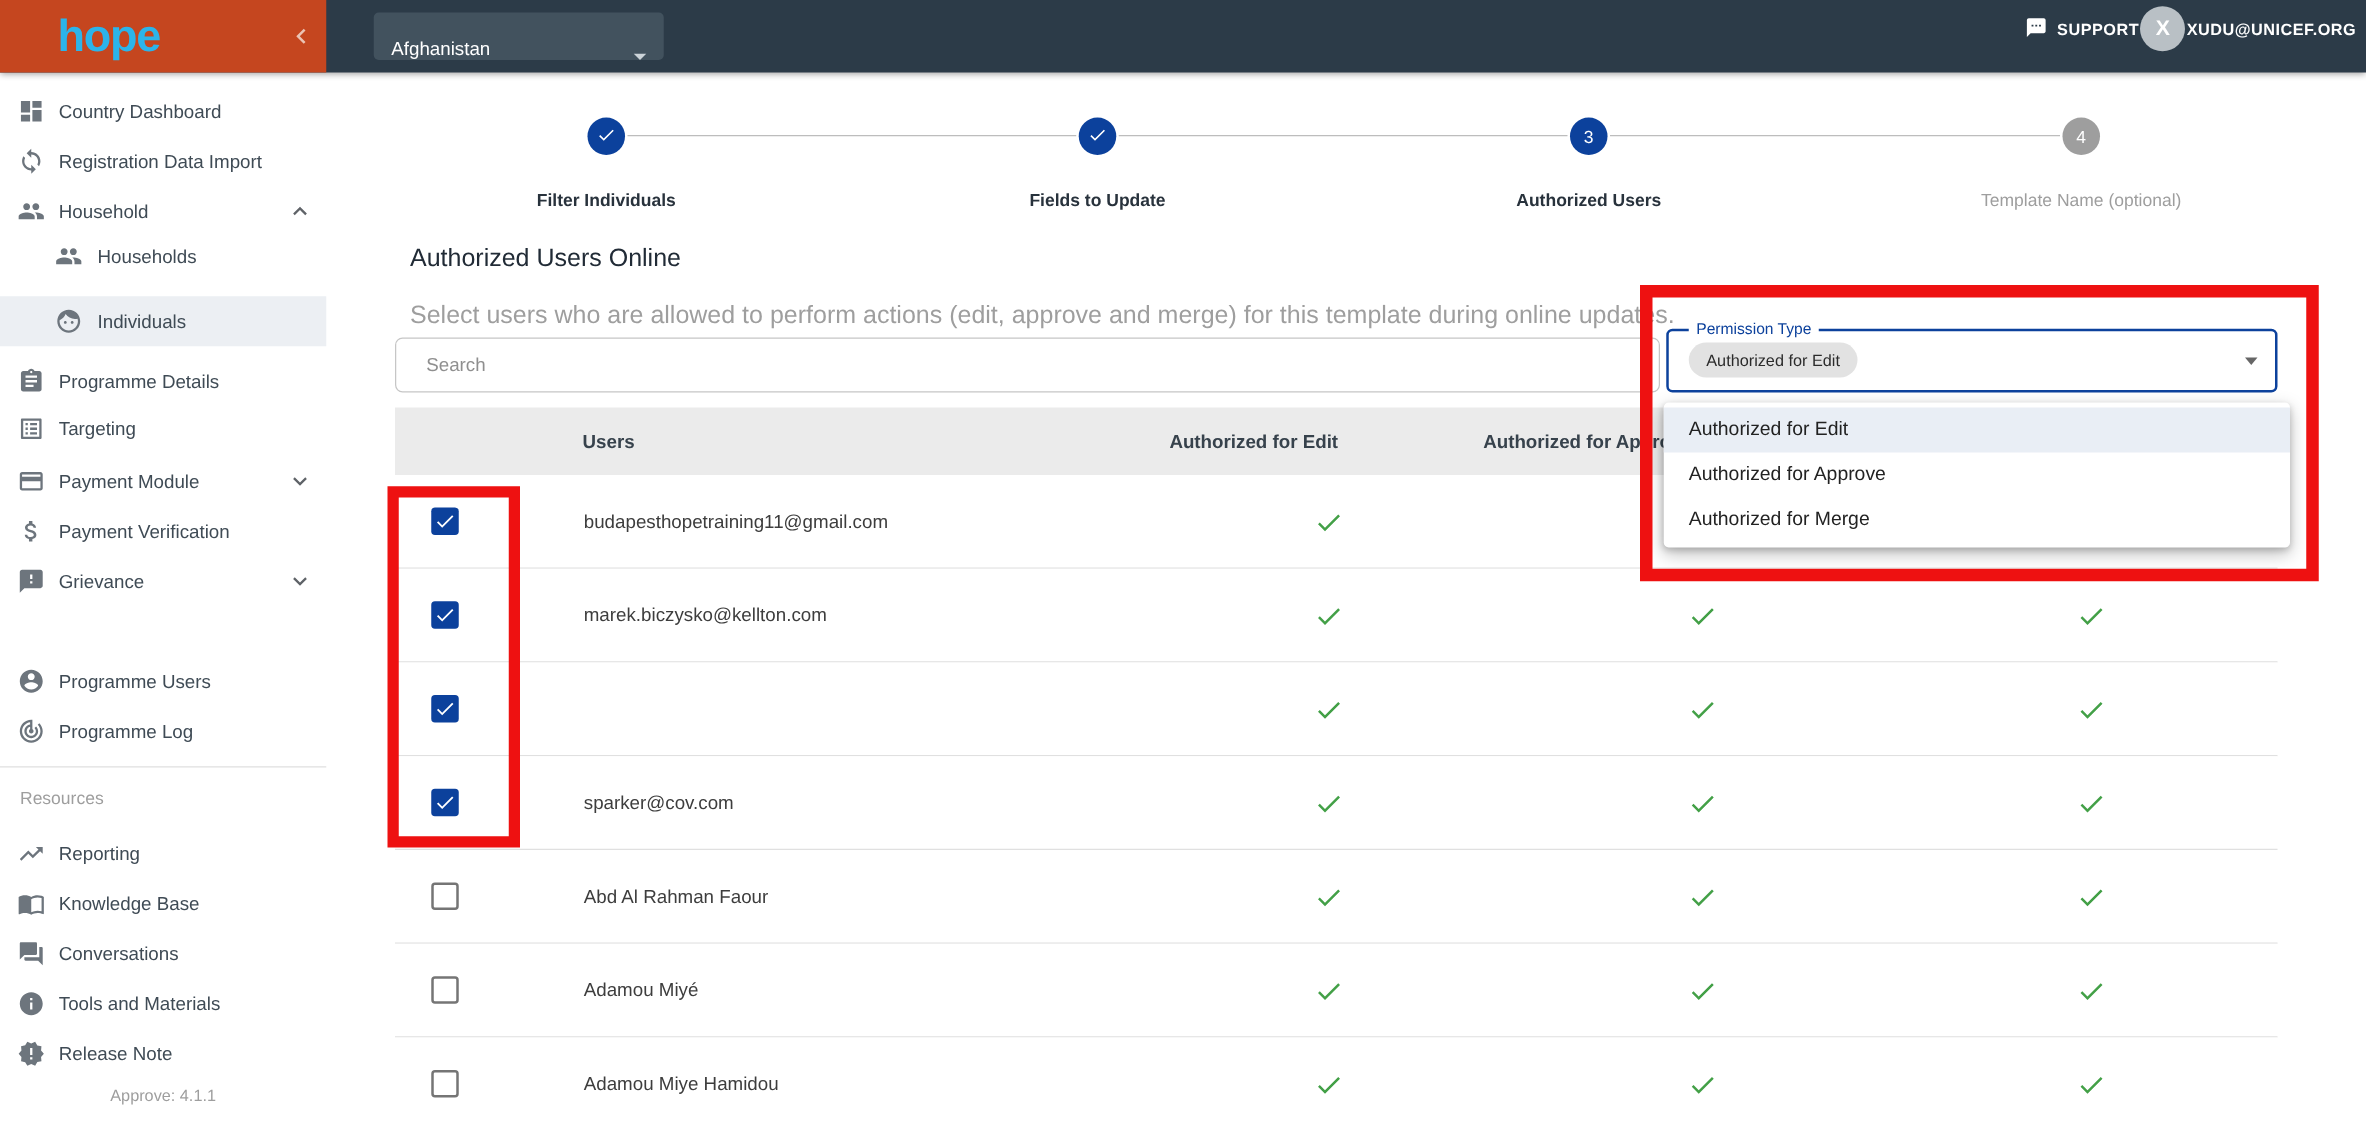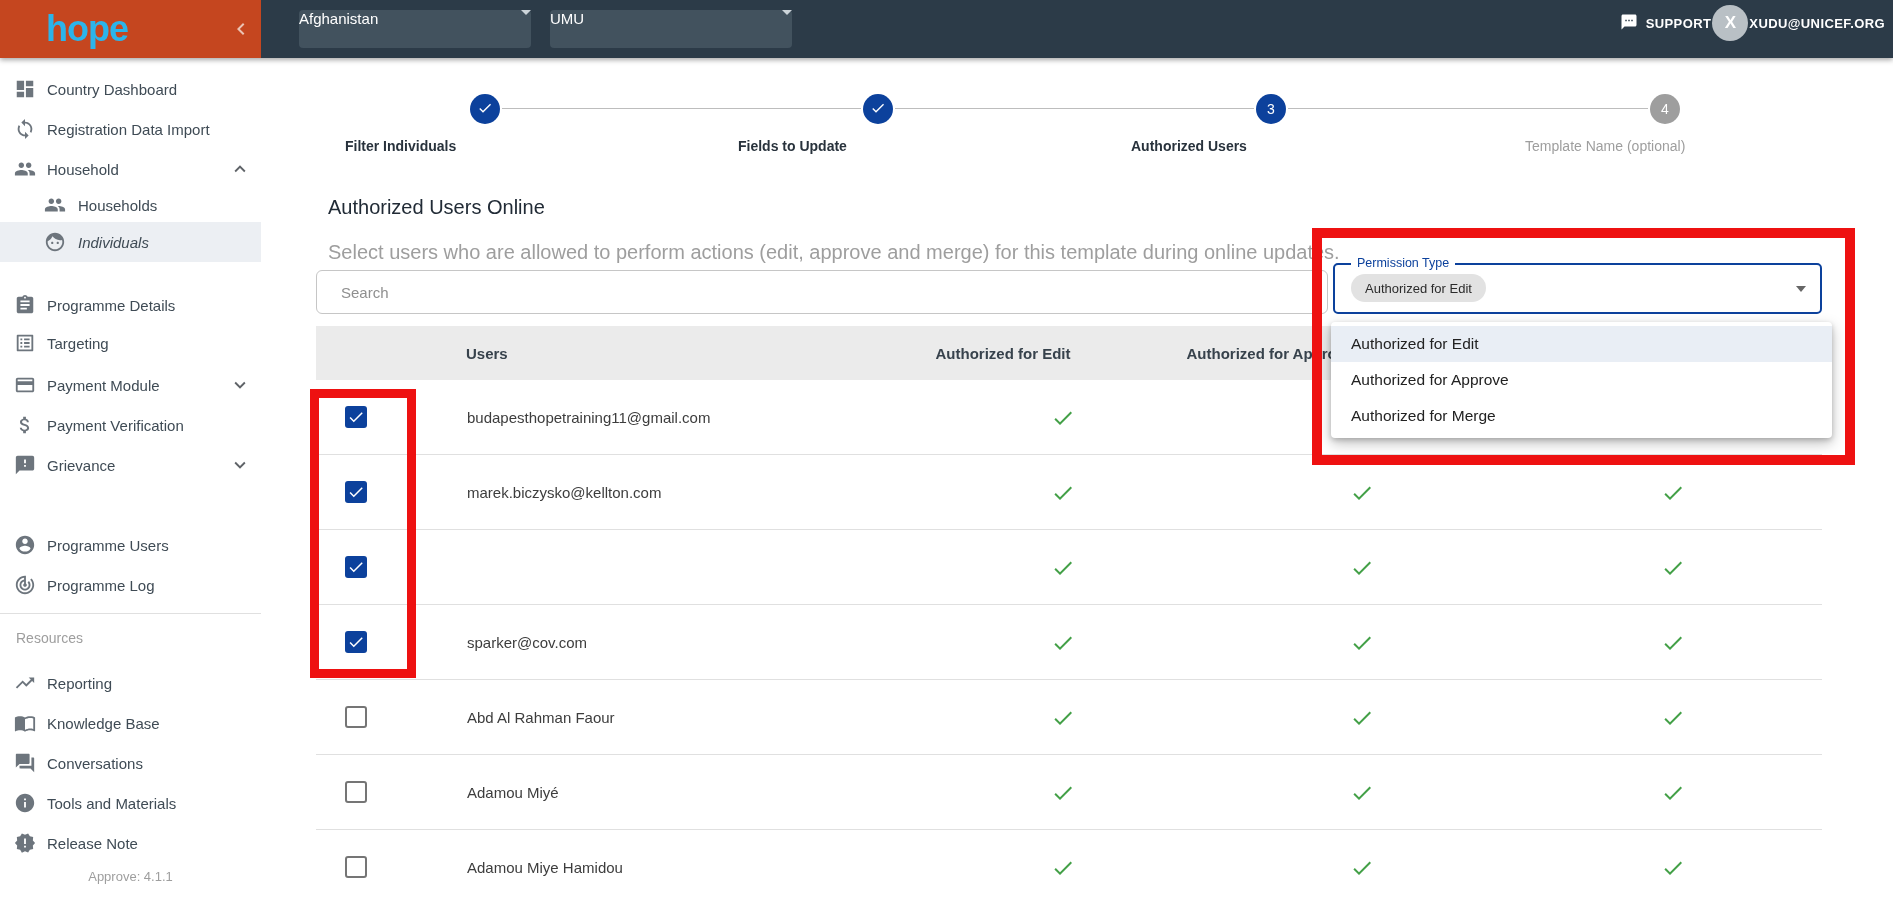--- a/index.html
+++ b/index.html
@@ -9,22 +9,22 @@
   
   .topbar { position:absolute; left:0; top:0; width:1893px; height:58px;
             background:var(--c-topbar,#2c3b48); z-index:40;
             box-shadow:0 2px 5px rgba(0,0,0,.35); }
   .logo-block { position:absolute; left:0; top:0; width:261px; height:58px;
                 background:var(--c-logo,#c5461f); display:flex; align-items:center; }
   .logo-text { font-size:36px; font-weight:700; color:var(--c-logo-text,#2cb4ea);
                margin-left:46px; letter-spacing:-1px; line-height:1; }
   .collapse { position:absolute; right:8px; top:17px; width:24px; height:24px; opacity:.85; cursor:pointer; }
   .tb-select { position:absolute; top:10px; height:38px; background:#42525e; border-radius:4px;
-               display:flex; align-items:flex-start; justify-content:space-between;
-               padding:0 0; color:#fff; font-size:15px; cursor:pointer; }
+               display:flex; align-items:flex-end; justify-content:space-between;
+               padding:0 14px; color:#fff; font-size:15px; cursor:pointer; }
   #ba-select { left:299px; width:232px; }
   #prog-select { left:550px; width:242px; }
   .tb-caret { width:0; height:0; border-left:5px solid transparent; border-right:5px solid transparent;
               border-top:5px solid #ccd4d9; margin-left:12px; }
   .tb-right { position:absolute; right:8px; top:0; height:46px; display:flex; align-items:center;
               gap:1px; color:#fff; }
   .support { display:flex; align-items:center; gap:8px; font-size:13px; font-weight:700;
              letter-spacing:.4px; cursor:pointer; }
   .avatar { width:36px; height:36px; border-radius:50%; background:#b9c0c5; color:#fff;
             font-weight:700; font-size:17px; display:flex; align-items:center; justify-content:center; cursor:pointer; }
@@ -46,21 +46,21 @@
 
   
   .layer { position:absolute; inset:0; }
 
   .step-line { position:absolute; top:108px; height:1px; background:#bdbdbd; }
   .step-circle { position:absolute; top:94px; width:30px; height:30px; border-radius:50%;
                  display:flex; align-items:center; justify-content:center; color:#fff;
                  font-size:14px; font-weight:500; cursor:pointer; }
   .step-circle.done, .step-circle.active { background:var(--c-primary,#0c419c); }
   .step-circle.pending { background:#9e9e9e; }
-  .step-label { position:absolute; top:138px; width:280px; font-size:14px;
+  .step-label { position:absolute; top:152px; width:280px; text-align:center; font-size:14px;
                 font-weight:600; color:#28323c; }
   .step-label.pending { color:#9e9e9e; font-weight:400; }
 
   .page-title { position:absolute; left:328px; top:196px; font-size:20px; font-weight:500; color:#212b36; }
   .page-subtitle { position:absolute; left:328px; top:241px; font-size:20px; color:#9e9e9e; }
 
   .search-input { position:absolute; left:316px; top:270px; width:1012px; height:44px;
                   border:1px solid #c6c6c6; border-radius:6px; padding:0 24px; font-size:15px;
                   color:#333; font-family:inherit; outline:none; background:#fff; }
   .search-input::placeholder { color:#8f8f8f; }
@@ -112,24 +112,20 @@
     <div class="logo-block">
       <span class="logo-text">hope</span>
       <span class="collapse" id="collapse-icon"><svg viewBox="0 0 24 24" width="24" height="24" fill="#f2d9cf">
             <path d="M15.41 7.41L14 6l-6 6 6 6 1.41-1.41L10.83 12z"></path>
           </svg></span>
     </div>
     <div class="tb-select" id="ba-select">
       <span>Afghanistan</span>
       <span class="tb-caret"></span>
     </div>
-    <div class="tb-select" id="prog-select">
-      <span>UMU</span>
-      <span class="tb-caret"></span>
-    </div>
     <div class="tb-right">
       <span class="support">
         <span id="chat-icon"><svg viewBox="0 0 24 24" width="18" height="18" fill="#fff">
               <path d="M20 2H4c-1.1 0-1.99.9-1.99 2L2 22l4-4h14c1.1 0 2-.9 2-2V4c0-1.1-.9-2-2-2zM9 11H7V9h2v2zm4 0h-2V9h2v2zm4 0h-2V9h2v2z"></path>
             </svg></span>
         <span>SUPPORT</span>
       </span>
       <span class="avatar">X</span>
       <span class="email">XUDU@UNICEF.ORG</span>
     </div>
@@ -159,21 +155,21 @@
         <span class="si-chev"><svg viewBox="0 0 24 24" width="22" height="22" fill="#5f6368">
             <path d="M7.41 15.41L12 10.83l4.59 4.58L18 14l-6-6-6 6z"></path>
           </svg></span>
       </div>
       <div class="side-item sub" style="top: 127px;">
         <span class="si-icon"><svg viewBox="0 0 24 24" width="22" height="22" fill="#6d757d">
             <path d="M16 11c1.66 0 2.99-1.34 2.99-3S17.66 5 16 5c-1.66 0-3 1.34-3 3s1.34 3 3 3zm-8 0c1.66 0 2.99-1.34 2.99-3S9.66 5 8 5C6.34 5 5 6.34 5 8s1.34 3 3 3zm0 2c-2.33 0-7 1.17-7 3.5V19h14v-2.5c0-2.33-4.67-3.5-7-3.5zm8 0c-.29 0-.62.02-.97.05 1.16.84 1.97 1.97 1.97 3.45V19h6v-2.5c0-2.33-4.67-3.5-7-3.5z"></path>
           </svg></span>
         <span class="si-label">Households</span>
       </div>
-      <div class="side-item sub selected" style="top: 164px; font-style: italic;">
+      <div class="side-item sub selected" style="top: 179px;">
         <span class="si-icon"><svg viewBox="0 0 24 24" width="22" height="22" fill="#6d757d">
             <path d="M9 11.75c-.69 0-1.25.56-1.25 1.25s.56 1.25 1.25 1.25 1.25-.56 1.25-1.25-.56-1.25-1.25-1.25zm6 0c-.69 0-1.25.56-1.25 1.25s.56 1.25 1.25 1.25 1.25-.56 1.25-1.25-.56-1.25-1.25-1.25zM12 2C6.48 2 2 6.48 2 12s4.48 10 10 10 10-4.48 10-10S17.52 2 12 2zm0 18c-4.41 0-8-3.59-8-8 0-.29.02-.58.05-.86 2.36-1.05 4.23-2.98 5.21-5.37C11.07 8.33 14.05 10 17.42 10c.78 0 1.53-.09 2.25-.26.21.71.33 1.47.33 2.26 0 4.41-3.59 8-8 8z"></path>
           </svg></span>
         <span class="si-label">Individuals</span>
       </div>
       <div class="side-item" style="top: 227px;">
         <span class="si-icon"><svg viewBox="0 0 24 24" width="22" height="22" fill="#6d757d">
             <path d="M19 3h-4.18C14.4 1.84 13.3 1 12 1c-1.3 0-2.4.84-2.82 2H5c-1.1 0-2 .9-2 2v14c0 1.1.9 2 2 2h14c1.1 0 2-.9 2-2V5c0-1.1-.9-2-2-2zm-7 0c.55 0 1 .45 1 1s-.45 1-1 1-1-.45-1-1 .45-1 1-1zm2 14H7v-2h7v2zm3-4H7v-2h10v2zm0-4H7V7h10v2z"></path>
           </svg></span>
         <span class="si-label">Programme Details</span>

